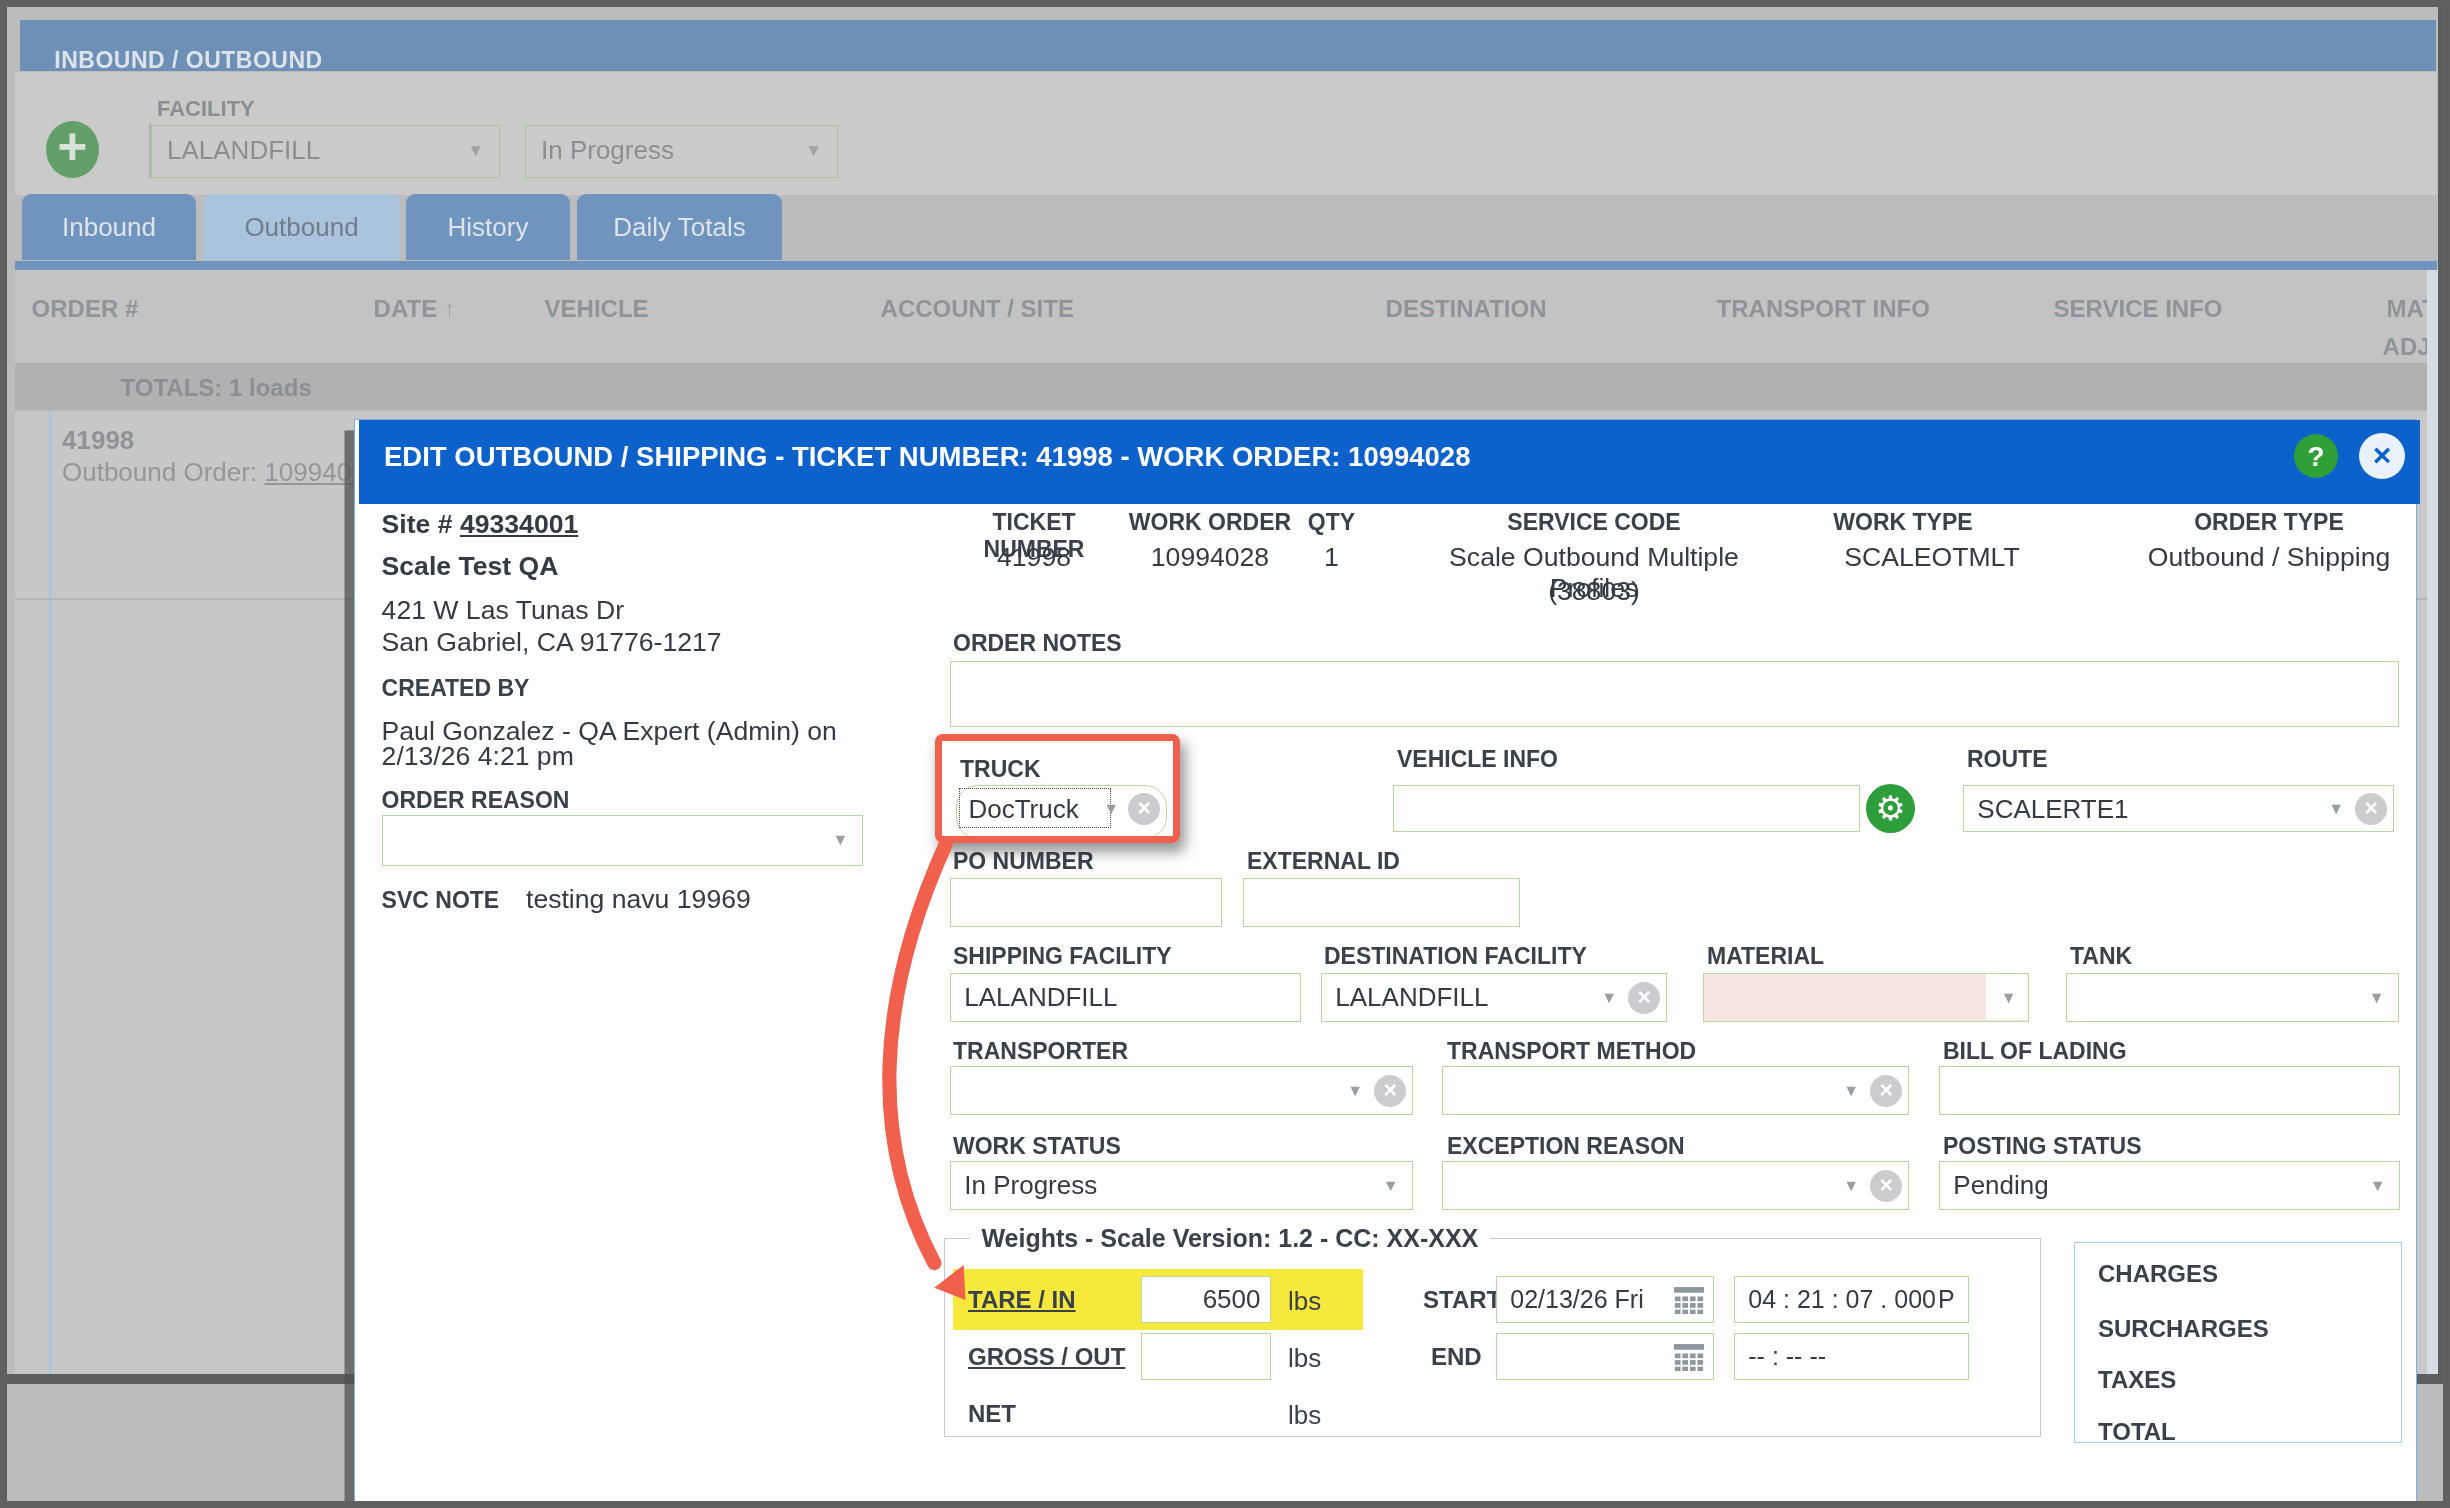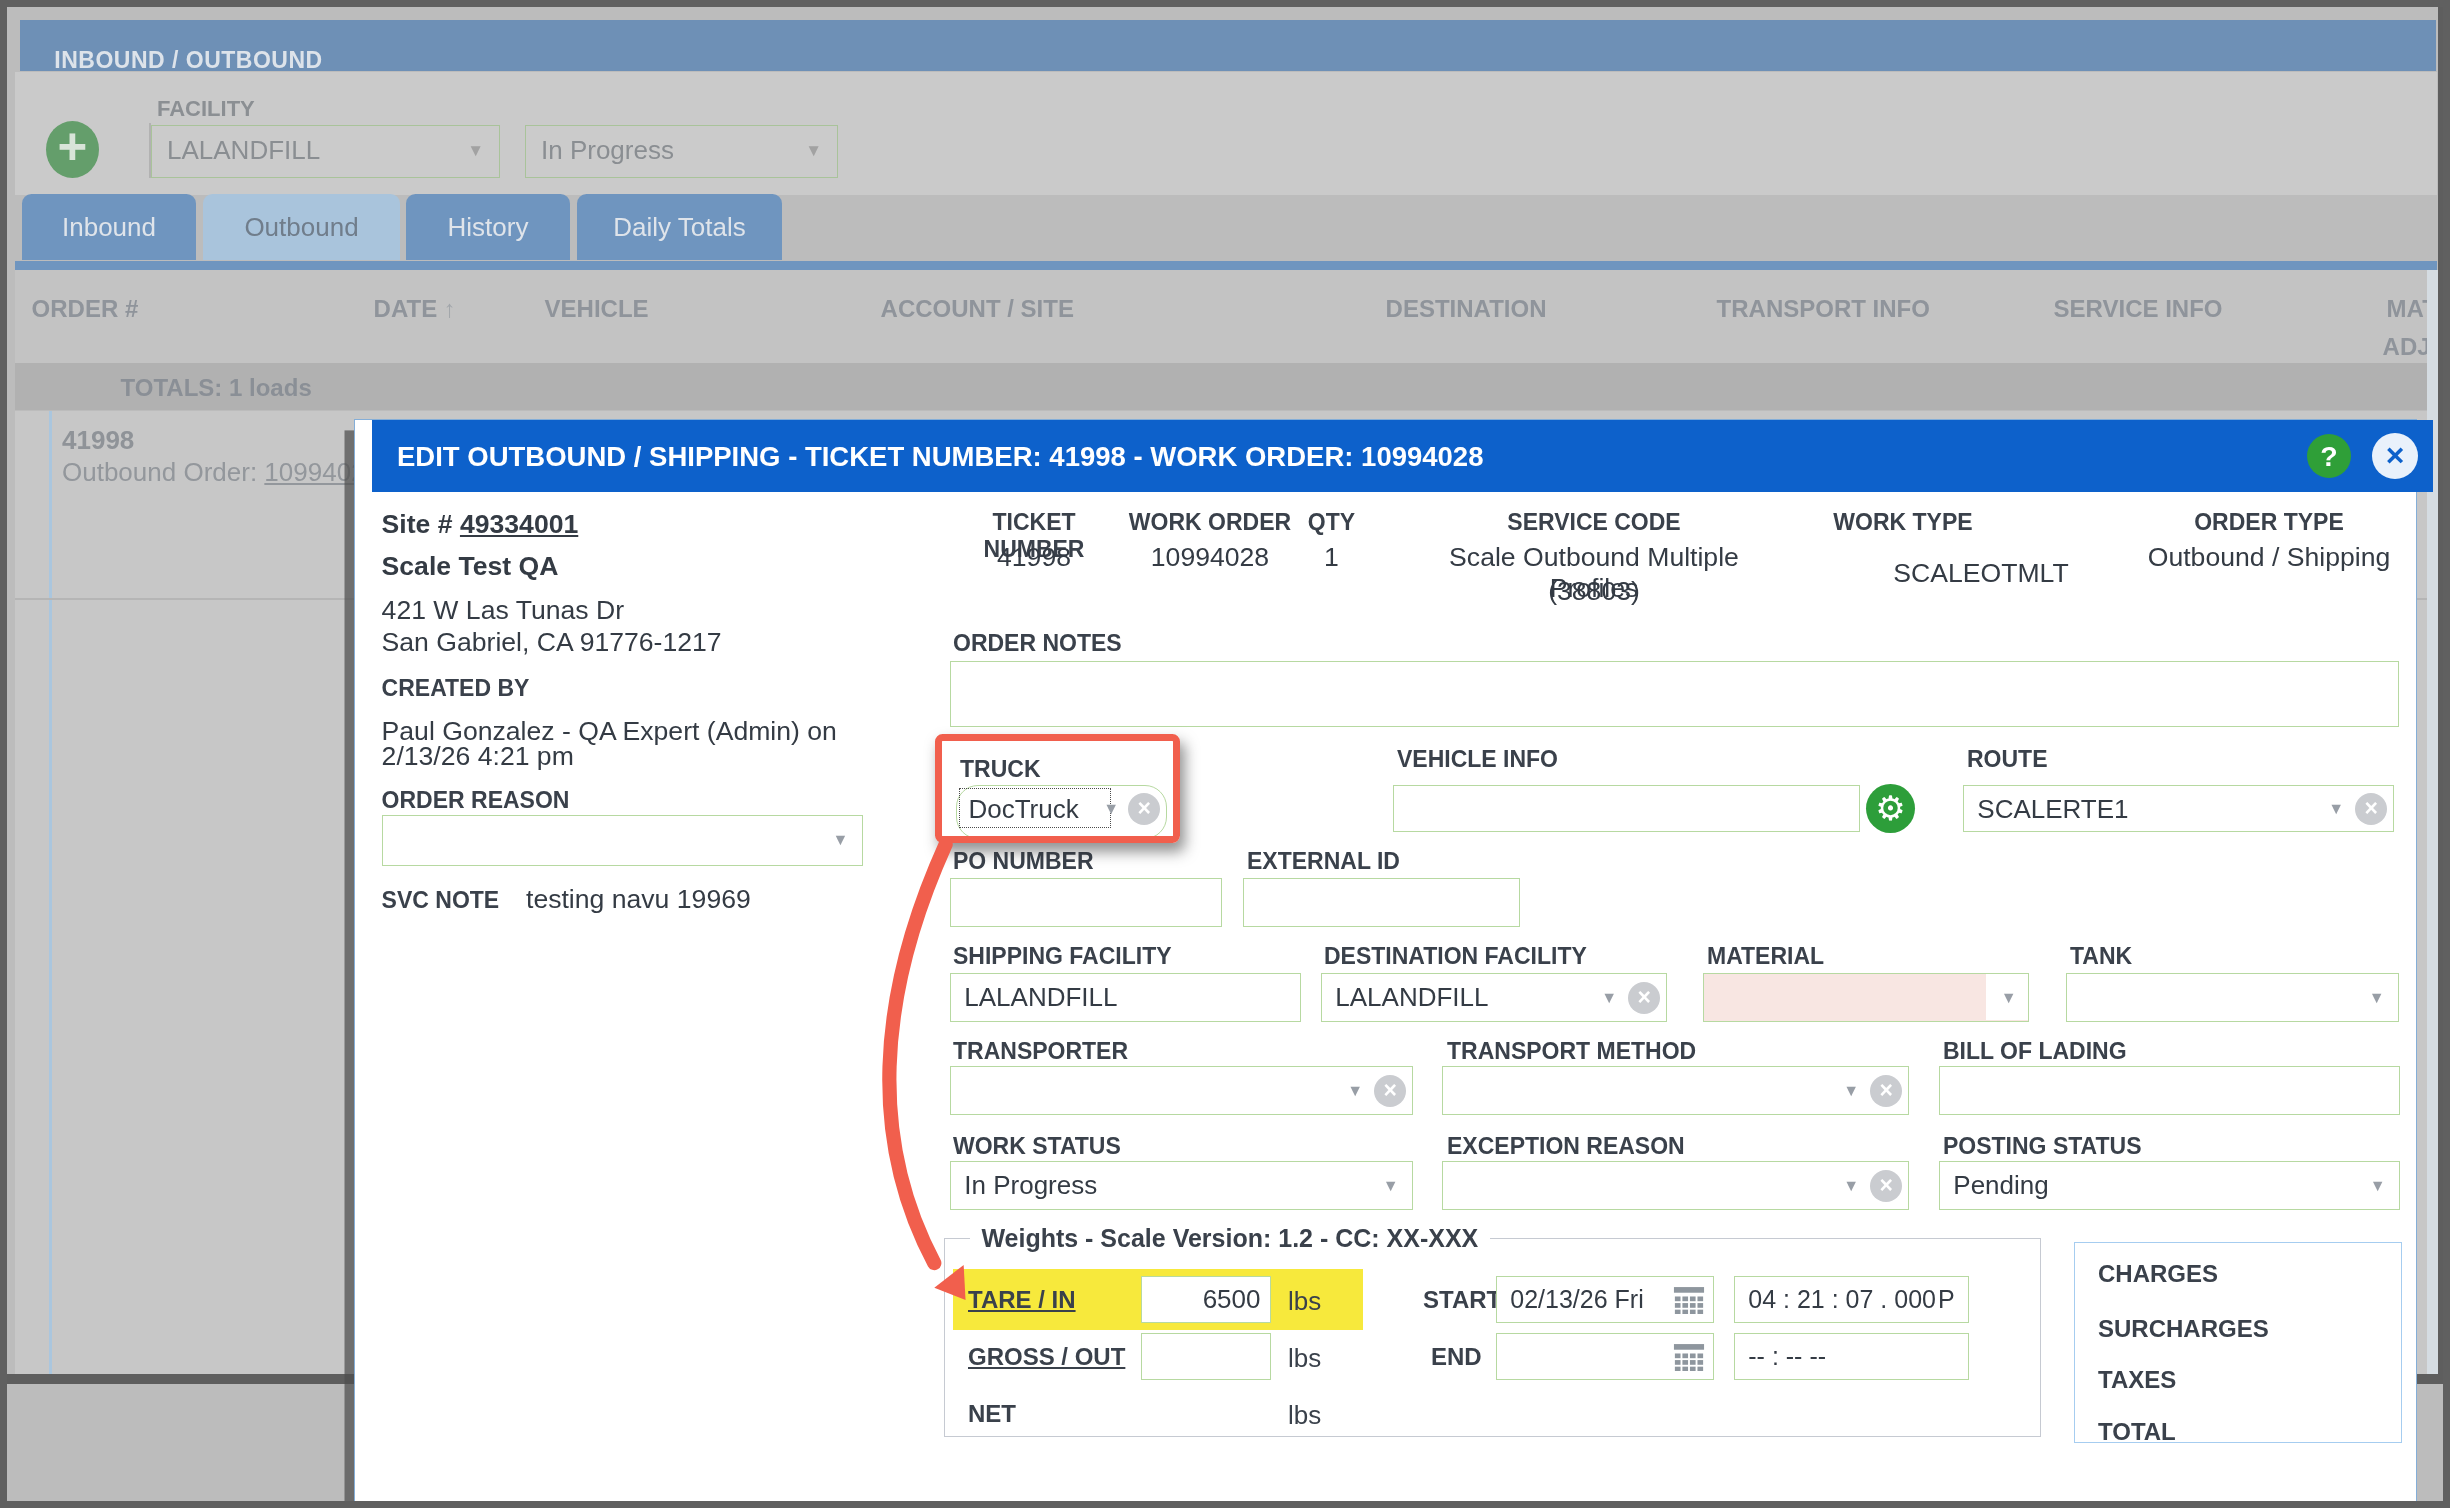--- a/index.html
+++ b/index.html
@@ -28,21 +28,21 @@
   .bg-blueline { left:42px; top:404px; width:2.8px; height:964px; background:#aac6de; }
   .bg-ordernum { left:55px; top:418px; font-size:26px; font-weight:bold; color:#8f9398; }
   .bg-orderline { left:55px; top:450px; font-size:26px; color:#93979c; }
   .bg-orderline u { text-decoration:underline; }
   .bg-scrollstrip { left:2420px; top:263px; width:11.4px; height:1104px; background:#d5dce2; }
   .bg-winbottom { left:0px; top:1367px; width:2435px; height:9.5px; background:#5e5e5e; }
   .bg-winright { left:2431px; top:0px; width:5.7px; height:1377px; background:#5e5e5e; }
 
   
   #modal { left:347px; top:412px; width:2063px; height:1083px; background:#ffffff; border:1.9px solid #84aed8; box-shadow:-9.5px 11.4px 0 rgba(78,78,78,.72); }
-  .m-titlebar { left:17px; top:0; width:100%; height:72px; background:#0d61cb; }
+  .m-titlebar { left:4px; top:0; width:100%; height:84px; background:#0d61cb; }
   .m-title { left:25px; top:21px; font-size:27.5px; font-weight:bold; color:#ffffff; white-space:nowrap; }
   .m-help { left:1935px; top:14.2px; width:44px; height:44px; border-radius:50%; background:#2f9f38; color:#fff; font-size:28.5px; font-weight:bold; text-align:center; line-height:44px; }
   .m-close { left:2000px; top:13.3px; width:46px; height:46px; border-radius:50%; background:#e9f1fb; color:#0d61cb; font-size:32px; font-weight:bold; text-align:center; line-height:44px; }
 
   .lbl { font-size:23px; font-weight:bold; color:#3a414b; white-space:nowrap; }
   .txt { font-size:26.6px; color:#343b44; white-space:nowrap; }
   .field { background:#fff; border:1.9px solid #b7d9a1; }
   .field .val { position:absolute; left:13.3px; top:0; font-size:26px; color:#343b44; line-height:46px; white-space:nowrap; }
   .field .arr { position:absolute; top:0; line-height:46px; color:#989ea6; font-size:16px; }
   .arr-only { right:13.3px; }
@@ -149,21 +149,21 @@
     <div class="info-lbl" style="left:584px; width:190px;">TICKET NUMBER</div>
     <div class="info-val" style="left:584px; width:190px;">41998</div>
     <div class="info-lbl" style="left:760px; width:190px;">WORK ORDER</div>
     <div class="info-val" style="left:760px; width:190px;">10994028</div>
     <div class="info-lbl" style="left:929px; width:95px;">QTY</div>
     <div class="info-val" style="left:929px; width:95px;">1</div>
     <div class="info-lbl" style="left:1049px; width:380px;">SERVICE CODE</div>
     <div class="info-val" style="left:1049px; width:380px;">Scale Outbound Multiple Profiles</div>
     <div class="info-val" style="left:1049px; width:380px; top:156px;">(38803)</div>
     <div class="info-lbl" style="left:1453px; width:190px;">WORK TYPE</div>
-    <div class="info-val" style="left:1531px; width:190px;margin-top:16px;">SCALEOTMLT</div>
+    <div class="info-val" style="left:1482px; width:190px;">SCALEOTMLT</div>
     <div class="info-lbl" style="left:1781px; width:266px;">ORDER TYPE</div>
     <div class="info-val" style="left:1781px; width:266px;">Outbound / Shipping</div>
 
     <div class="abs lbl" style="left:598px; top:210px;">ORDER NOTES</div>
     <div class="abs field" style="left:595px; top:241px; width:1449px; height:66px;"></div>
 
     <div class="abs lbl" style="left:605px; top:336px;">TRUCK</div>
     <div class="abs field" style="left:601px; top:365px; width:211px; height:54px;border-radius:22px;">
       <span class="dotted"></span>
       <span class="val" style="left:11.4px;">DocTruck</span>

